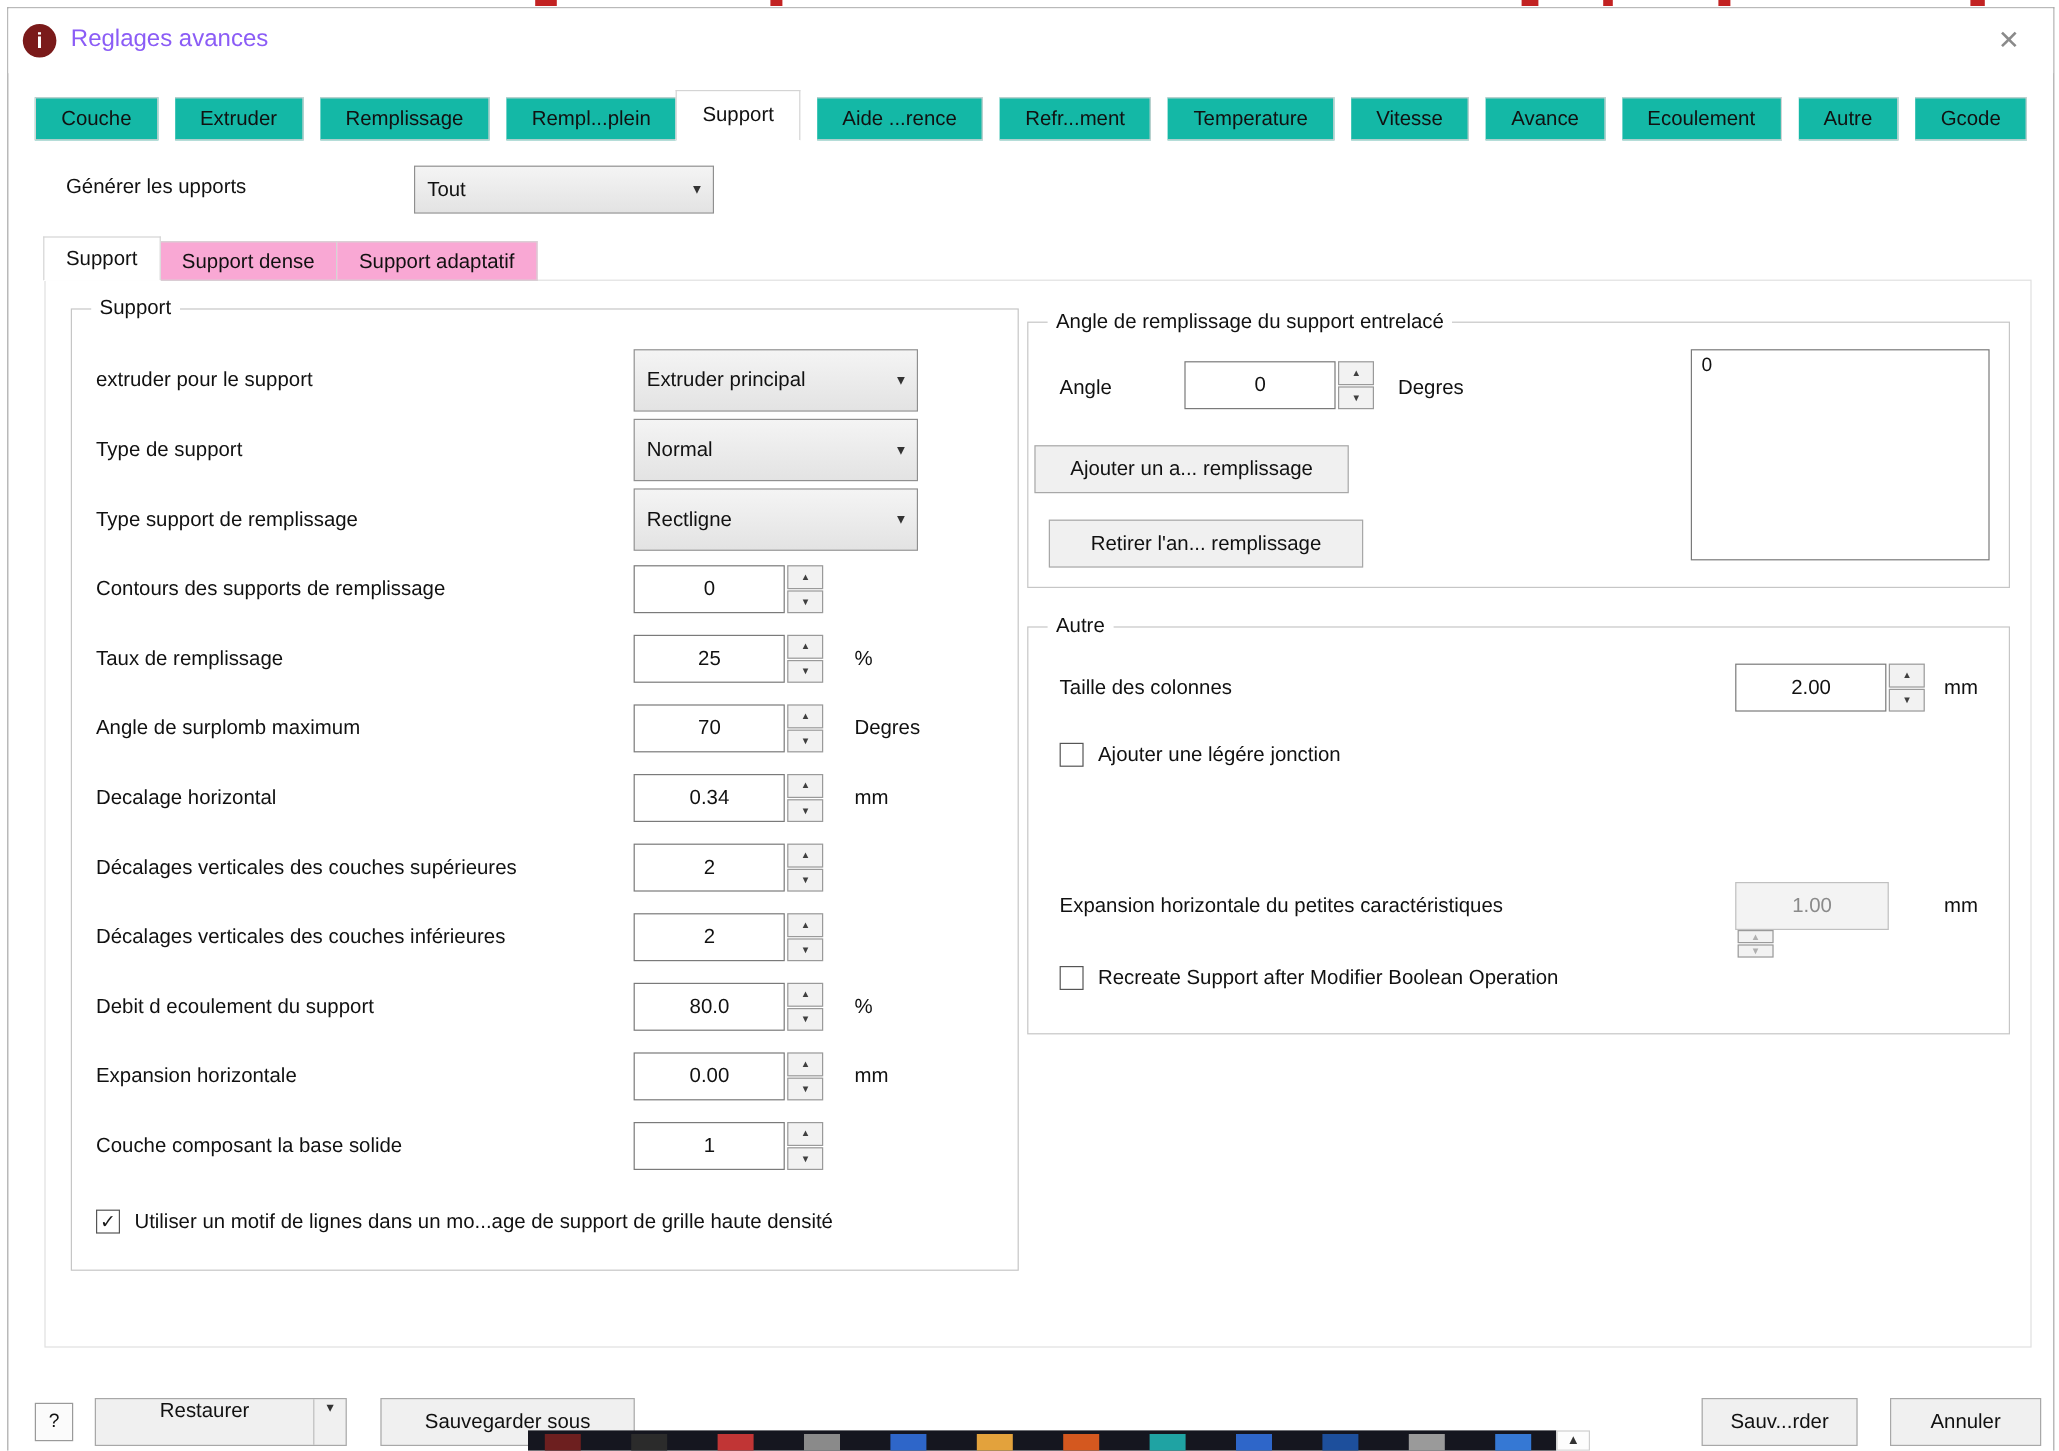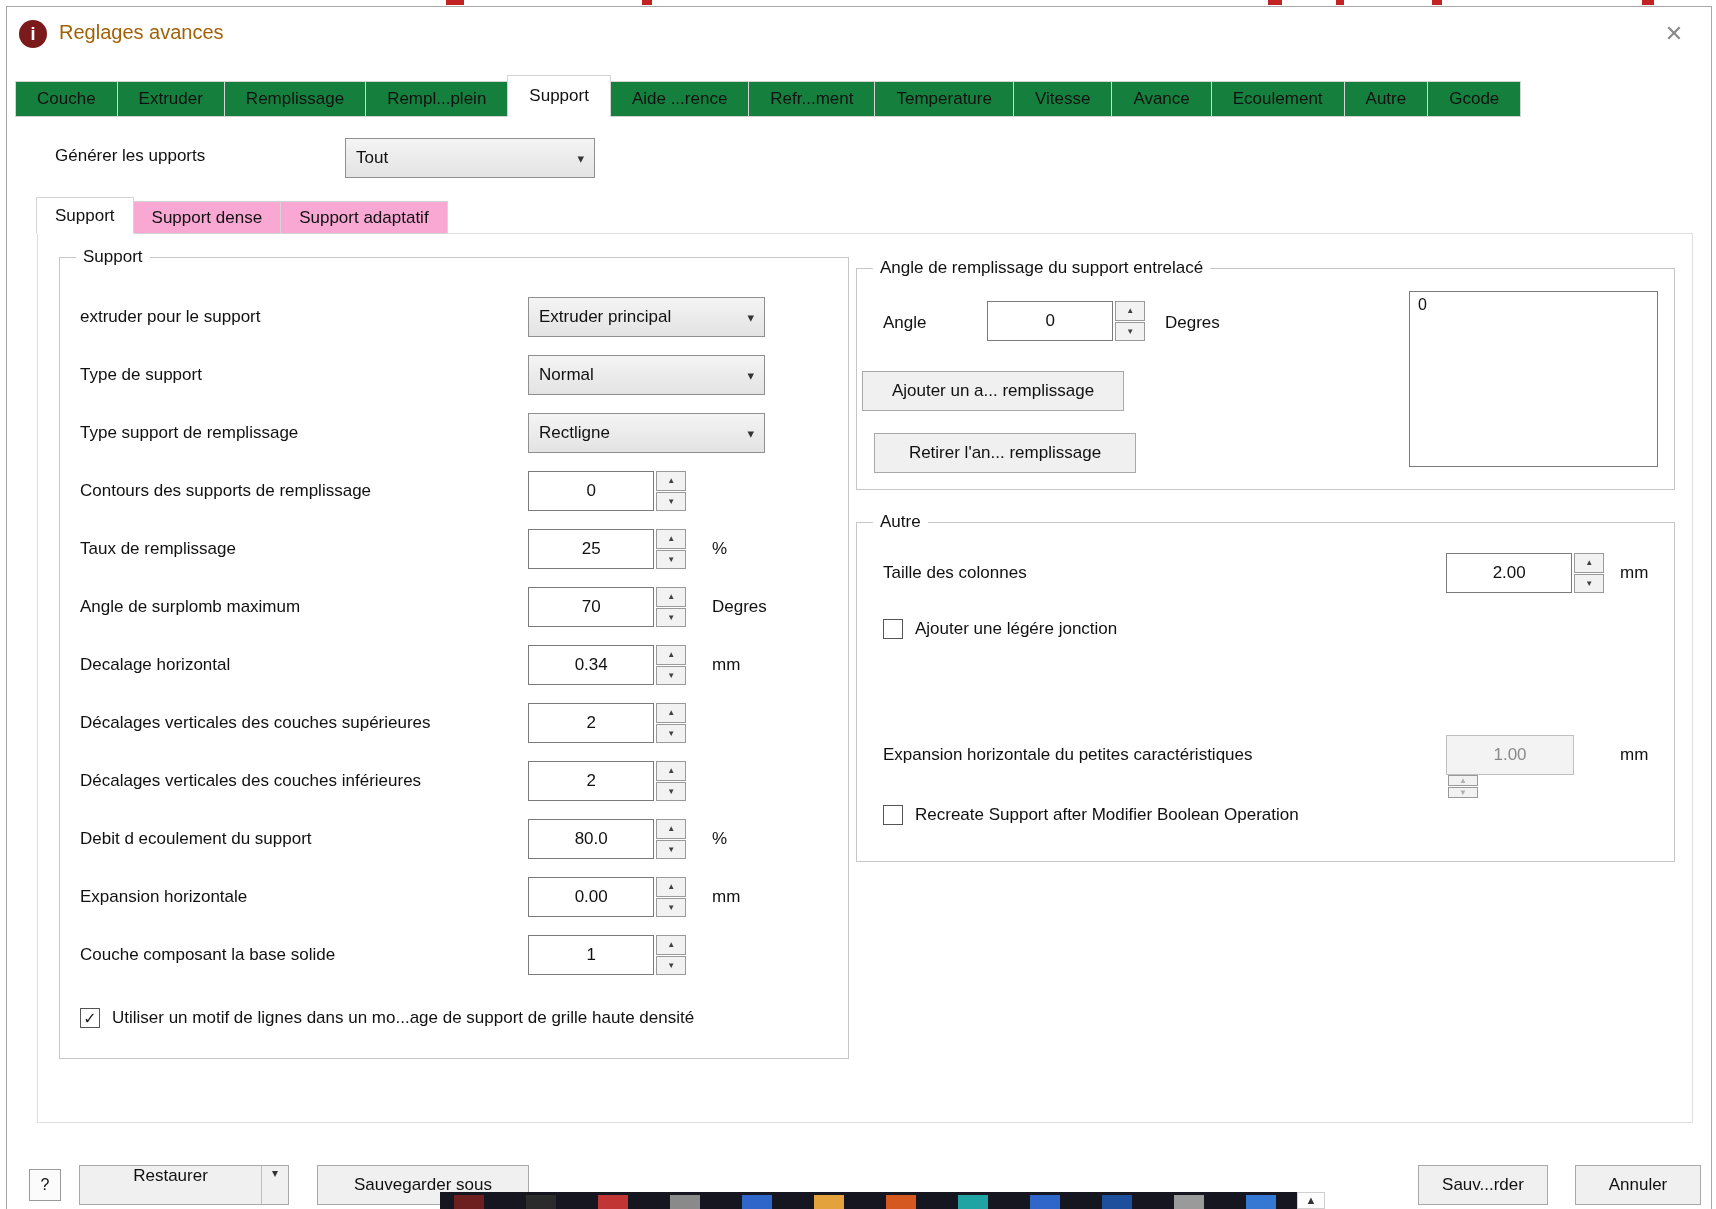--- a/index.html
+++ b/index.html
@@ -11,28 +11,28 @@
   .artifact { position:absolute; top:0; height:5px; background:#c22222; }
 
   
   #dialog { position:absolute; left:6px; top:6px; right:4px; bottom:0;
     background:#fff; border:1px solid #a8a8a8; border-bottom:none; }
 
   
   .titlebar { position:absolute; left:0; top:0; width:100%; height:54px; background:#fff; }
   .app-icon { position:absolute; left:12px; top:13px; width:28px; height:28px; border-radius:50%;
     background:#7a1a1a; color:#fff; font-weight:bold; font-size:18px; text-align:center; line-height:28px; }
-  .title-text { position:absolute; left:52px; top:14px; font-size:20px; color:#a16207; }
+  .title-text { position:absolute; left:52px; top:14px; font-size:20px; color:#8b5cf6; }
   .close-x { position:absolute; right:20px; top:12px; font-size:22px; color:#8a8a8a; width:34px; height:30px;
     text-align:center; line-height:30px; cursor:default; }
 
   
   .tabbar { position:absolute; left:8px; top:68px; right:8px; height:42px; display:flex; align-items:flex-end; }
-  .tab { height:36px; padding:0 21px; background:#15803d; border:1px solid #d4d4d4; border-left:none;
-    font-size:17px; display:flex; align-items:center; white-space:nowrap; }
+  .tab { height:36px; padding:0 21px; background:#14b8a6; border:1px solid #d4d4d4; border-left:none;
+    font-size:17px; display:flex; align-items:center; white-space:nowrap;margin-left:14px; }
   .tab:first-child { border-left:1px solid #d4d4d4; }
   .tab.active { height:42px; background:#fff; border-bottom:1px solid #fff; border-left:1px solid #d4d4d4;
     margin-left:-1px; z-index:2; }
 
   
   .gen-row { position:absolute; left:0; top:128px; width:100%; height:44px; }
   .gen-label { position:absolute; left:48px; top:11px; font-size:17px; }
   .combo { background:linear-gradient(#f4f4f4,#e3e3e3); border:1px solid #8f8f8f;
     display:flex; align-items:center; padding:0 10px; font-size:17px;justify-content:space-between; }
   .combo .arrow { margin-left:auto; font-size:13px; color:#333; }
@@ -54,21 +54,21 @@
   #grp-support   { left:52px;  top:250px; width:790px; height:802px; }
   #grp-angle     { left:849px; top:261px; width:819px; height:222px; }
   #grp-autre     { left:849px; top:515px; width:819px; height:340px; }
 
   
   .rows { position:absolute; left:0; top:30px; width:100%; }
   .frow { position:relative; height:58px; }
   .flabel { position:absolute; left:20px; top:50%; transform:translateY(-50%); font-size:17px; white-space:nowrap; }
   .fctrl  { position:absolute; left:468px; top:50%; transform:translateY(-50%); }
   .funit  { position:absolute; left:652px; top:50%; transform:translateY(-50%); font-size:17px; }
-  .frow .combo { width:237px; height:40px; }
+  .frow .combo { width:237px; height:52px; }
 
   
   .spin { display:flex; width:158px; height:40px; }
   .spin .sval { width:128px; height:40px; border:1px solid #7a7a7a; background:#fff;
     text-align:center; line-height:38px; font-size:17px; }
   .spin .sbtns { width:30px; height:40px; display:flex; flex-direction:column; margin-left:2px; }
   .spin .sb { flex:1; border:1px solid #9a9a9a; background:#f2f2f2; font-size:8px; color:#404040;
     display:flex; align-items:center; justify-content:center; }
   .spin .sb + .sb { margin-top:1px; }
   .spin.disabled .sval { background:#f3f3f3; color:#8a8a8a; border-color:#c0c0c0; }

